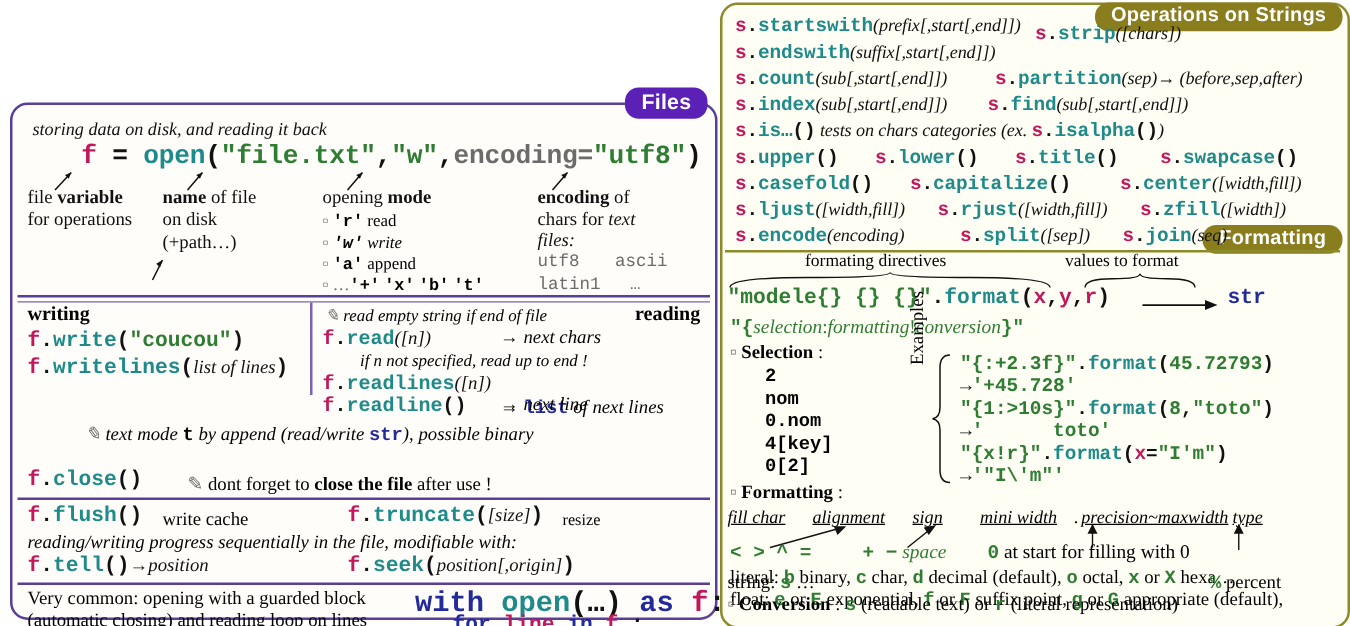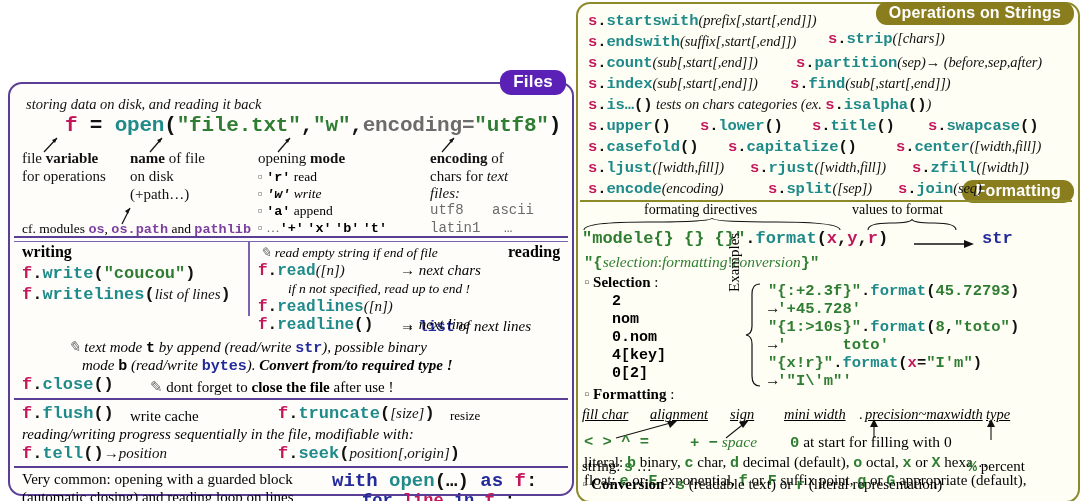--- a/index.html
+++ b/index.html
@@ -130,23 +130,20 @@
       <div class="row colhead it" style="left:420px;top:95px;text-align:right;">files:</div>
       <div class="row monon c-grey" style="left:420px;top:112px;font-size:14px;">utf8</div>
       <div class="row monon c-grey" style="left:482px;top:112px;font-size:14px;">ascii</div>
       <div class="row monon c-grey" style="left:420px;top:130px;font-size:14px;">latin1</div>
       <div class="row monon c-grey" style="left:494px;top:130px;font-size:14px;">…</div>
 
       <svg style="position:absolute;left:0;top:112px;" width="300" height="24">
         <path d="M112,22 L120,6" stroke="#111" stroke-width="1.2" fill="none"></path>
         <polygon points="120,6 115,9 118,12" fill="#111"></polygon>
       </svg>
-      <div class="row small" style="left:12px;top:131px;">
-        <span>cf. modules </span><span class="mono c-purple">os</span><span>, </span><span class="mono c-purple">os.path</span><span> and </span><span class="mono c-purple">pathlib</span>
-      </div>
 
       <div class="hrule" style="left:4px;top:146px;width:554px;"></div>
       <div class="hrule-thin" style="left:4px;top:151px;width:554px;"></div>
 
       <div class="vrule" style="left:238px;top:152px;height:74px;background:#7a63b0;"></div>
 
       <div class="row b" style="left:12px;top:153px;font-size:16px;">writing</div>
       <div class="row mono" style="left:12px;top:174px;font-size:17px;">
         <span class="c-var">f</span><span class="c-blk">.</span><span class="c-fn">write</span><span class="c-blk">(</span><span class="c-str">"coucou"</span><span class="c-blk">)</span>
       </div>
@@ -170,23 +167,20 @@
         <span class="it">→ </span><span class="mono c-kw" style="font-size:15px;">list</span><span class="it"> of next lines</span>
       </div>
       <div class="row mono" style="left:248px;top:226px;font-size:16px;">
         <span class="c-var">f</span><span class="c-blk">.</span><span class="c-fn">readline</span><span class="c-blk">()</span>
       </div>
       <div class="row it" style="left:390px;top:226px;font-size:15px;">→ next line</div>
 
       <div class="row it" style="left:58px;top:248px;font-size:15px;">
         <span class="c-grey">✎</span> <span>text mode </span><span class="mono b" style="font-style:normal;">t</span><span> by append (read/write </span><span class="mono c-kw b" style="font-style:normal;">str</span><span>), possible binary</span>
       </div>
-      <div class="row it" style="left:72px;top:267px;font-size:15px;">
-        <span>mode  </span><span class="mono b" style="font-style:normal;">b</span><span> (read/write </span><span class="mono c-kw b" style="font-style:normal;">bytes</span><span>). </span><span class="b">Convert from/to required type !</span>
-      </div>
 
       <div class="row mono" style="left:12px;top:285px;font-size:17px;">
         <span class="c-var">f</span><span class="c-blk">.</span><span class="c-fn">close</span><span class="c-blk">()</span>
       </div>
       <div class="row" style="left:140px;top:288px;font-size:15px;">
         <span class="c-grey">✎</span> <span>dont forget to </span><span class="b">close the file</span><span> after use !</span>
       </div>
 
       <div class="hrule" style="left:4px;top:308px;width:554px;"></div>
 
@@ -205,42 +199,42 @@
       </div>
       <div class="row mono" style="left:268px;top:354px;font-size:17px;">
         <span class="c-var">f</span><span class="c-blk">.</span><span class="c-fn">seek</span><span class="c-blk">(</span><span class="it c-blk" style="font-family:'Liberation Serif',serif;font-weight:normal;font-size:15px;">position[,origin]</span><span class="c-blk">)</span>
       </div>
 
       <div class="hrule" style="left:4px;top:376px;width:554px;"></div>
 
       <div class="row" style="left:12px;top:381px;font-size:15px;">Very common: opening with a guarded block</div>
       <div class="row" style="left:12px;top:399px;font-size:15px;">(automatic closing) and reading loop on lines</div>
 
-      <div class="row mono" style="left:322px;top:380px;font-size:19px;">
+      <div class="row mono" style="left:322px;top:380px;font-size:23px;">
         <span class="c-kw">with</span> <span class="c-fn">open</span><span class="c-blk">(…)</span> <span class="c-kw">as</span> <span class="c-var">f</span><span class="c-blk">:</span>
       </div>
       <div class="row mono" style="left:352px;top:401px;font-size:17px;">
         <span class="c-kw">for</span> <span class="c-var">line</span> <span class="c-kw">in</span> <span class="c-var">f</span> <span class="c-blk">:</span>
       </div>
 
     </div>
   </div>
 
   <div class="panel panel-strings">
     <div class="badge badge-strings">Operations on Strings</div>
     <div class="badge badge-formatting">Formatting</div>
 
     <div class="row str-line mono" style="left:10px;top:8px;">
       <span class="c-var">s</span><span class="c-blk">.</span><span class="c-fn">startswith</span><span class="it c-blk" style="font-family:'Liberation Serif',serif;font-weight:normal;font-size:14.5px;">(prefix[,start[,end]])</span>
     </div>
 
     <div class="row str-line mono" style="left:10px;top:29px;">
       <span class="c-var">s</span><span class="c-blk">.</span><span class="c-fn">endswith</span><span class="it c-blk" style="font-family:'Liberation Serif',serif;font-weight:normal;font-size:14.5px;">(suffix[,start[,end]])</span>
     </div>
-    <div class="row str-line mono" style="left:250px;top:26px;">
+    <div class="row str-line mono" style="left:250px;top:14px;">
       <span class="c-var">s</span><span class="c-blk">.</span><span class="c-fn">strip</span><span class="it c-blk" style="font-family:'Liberation Serif',serif;font-weight:normal;font-size:14.5px;">([chars])</span>
     </div>
 
     <div class="row str-line mono" style="left:10px;top:50px;">
       <span class="c-var">s</span><span class="c-blk">.</span><span class="c-fn">count</span><span class="it c-blk" style="font-family:'Liberation Serif',serif;font-weight:normal;font-size:14.5px;">(sub[,start[,end]])</span>
     </div>
     <div class="row str-line mono" style="left:218px;top:50px;">
       <span class="c-var">s</span><span class="c-blk">.</span><span class="c-fn">partition</span><span class="it c-blk" style="font-family:'Liberation Serif',serif;font-weight:normal;font-size:14.5px;">(sep)</span><span class="it c-blk" style="font-family:'Liberation Serif',serif;font-weight:normal;font-size:14.5px;">→ (before,sep,after)</span>
     </div>
 

